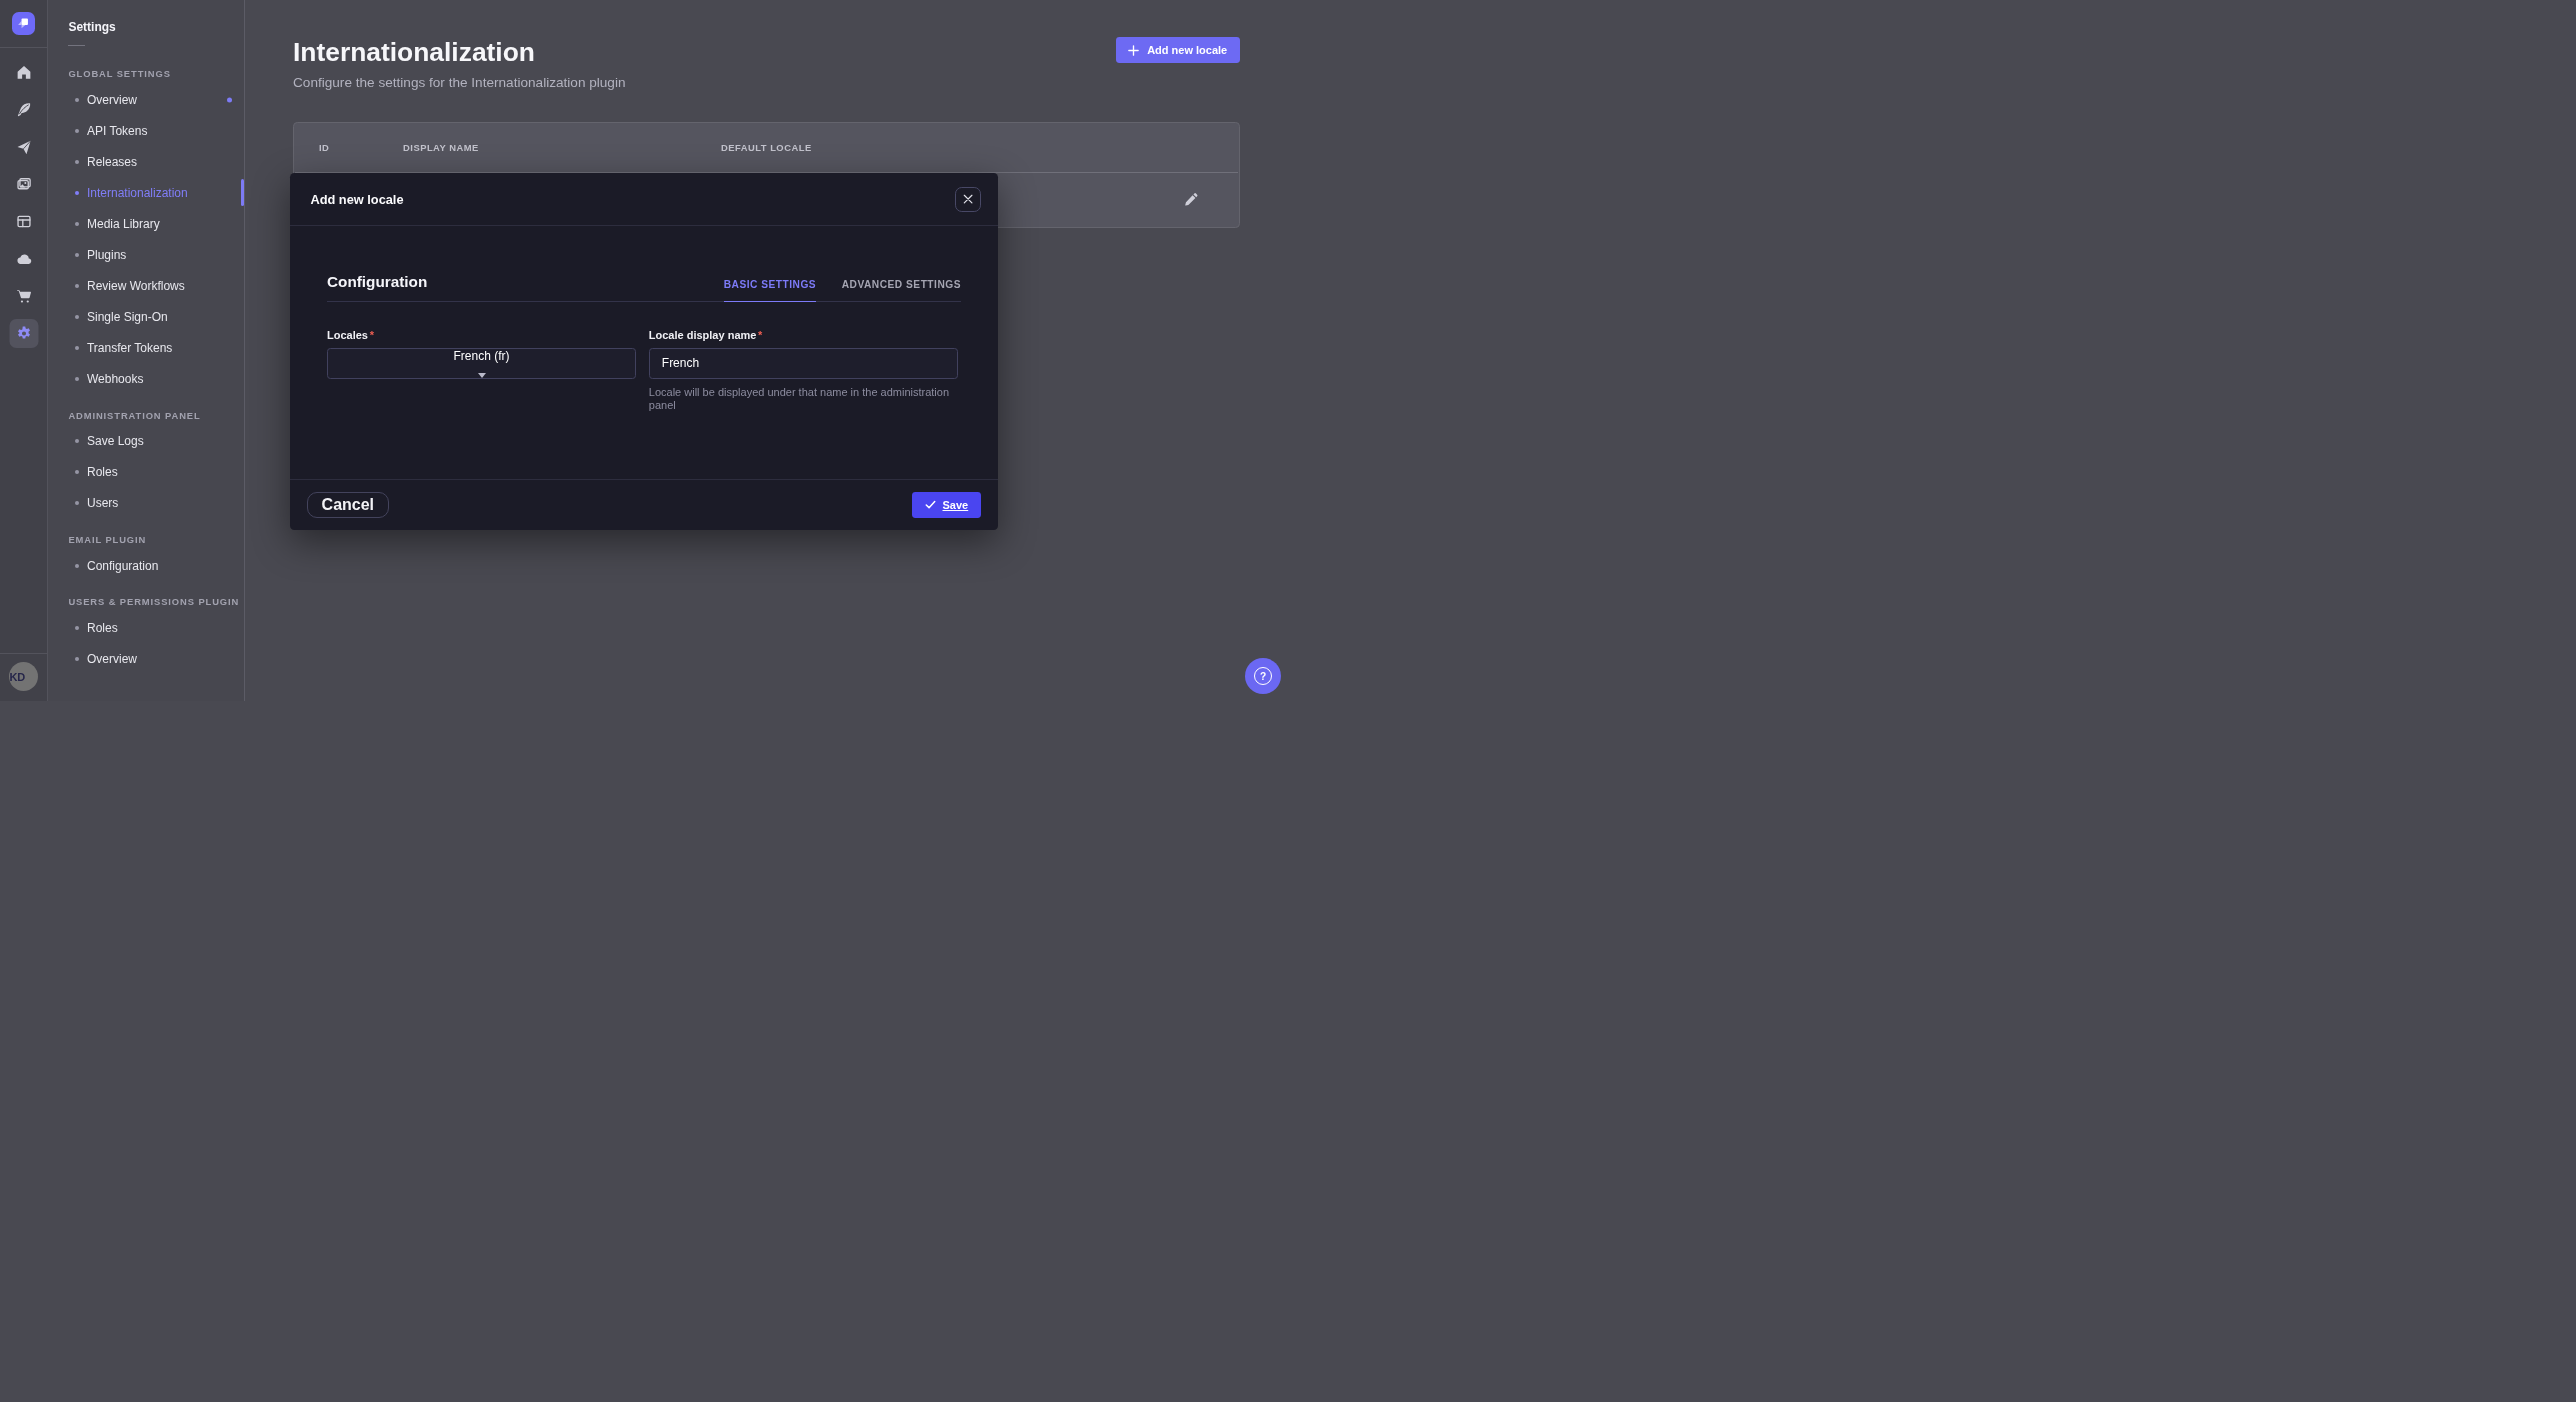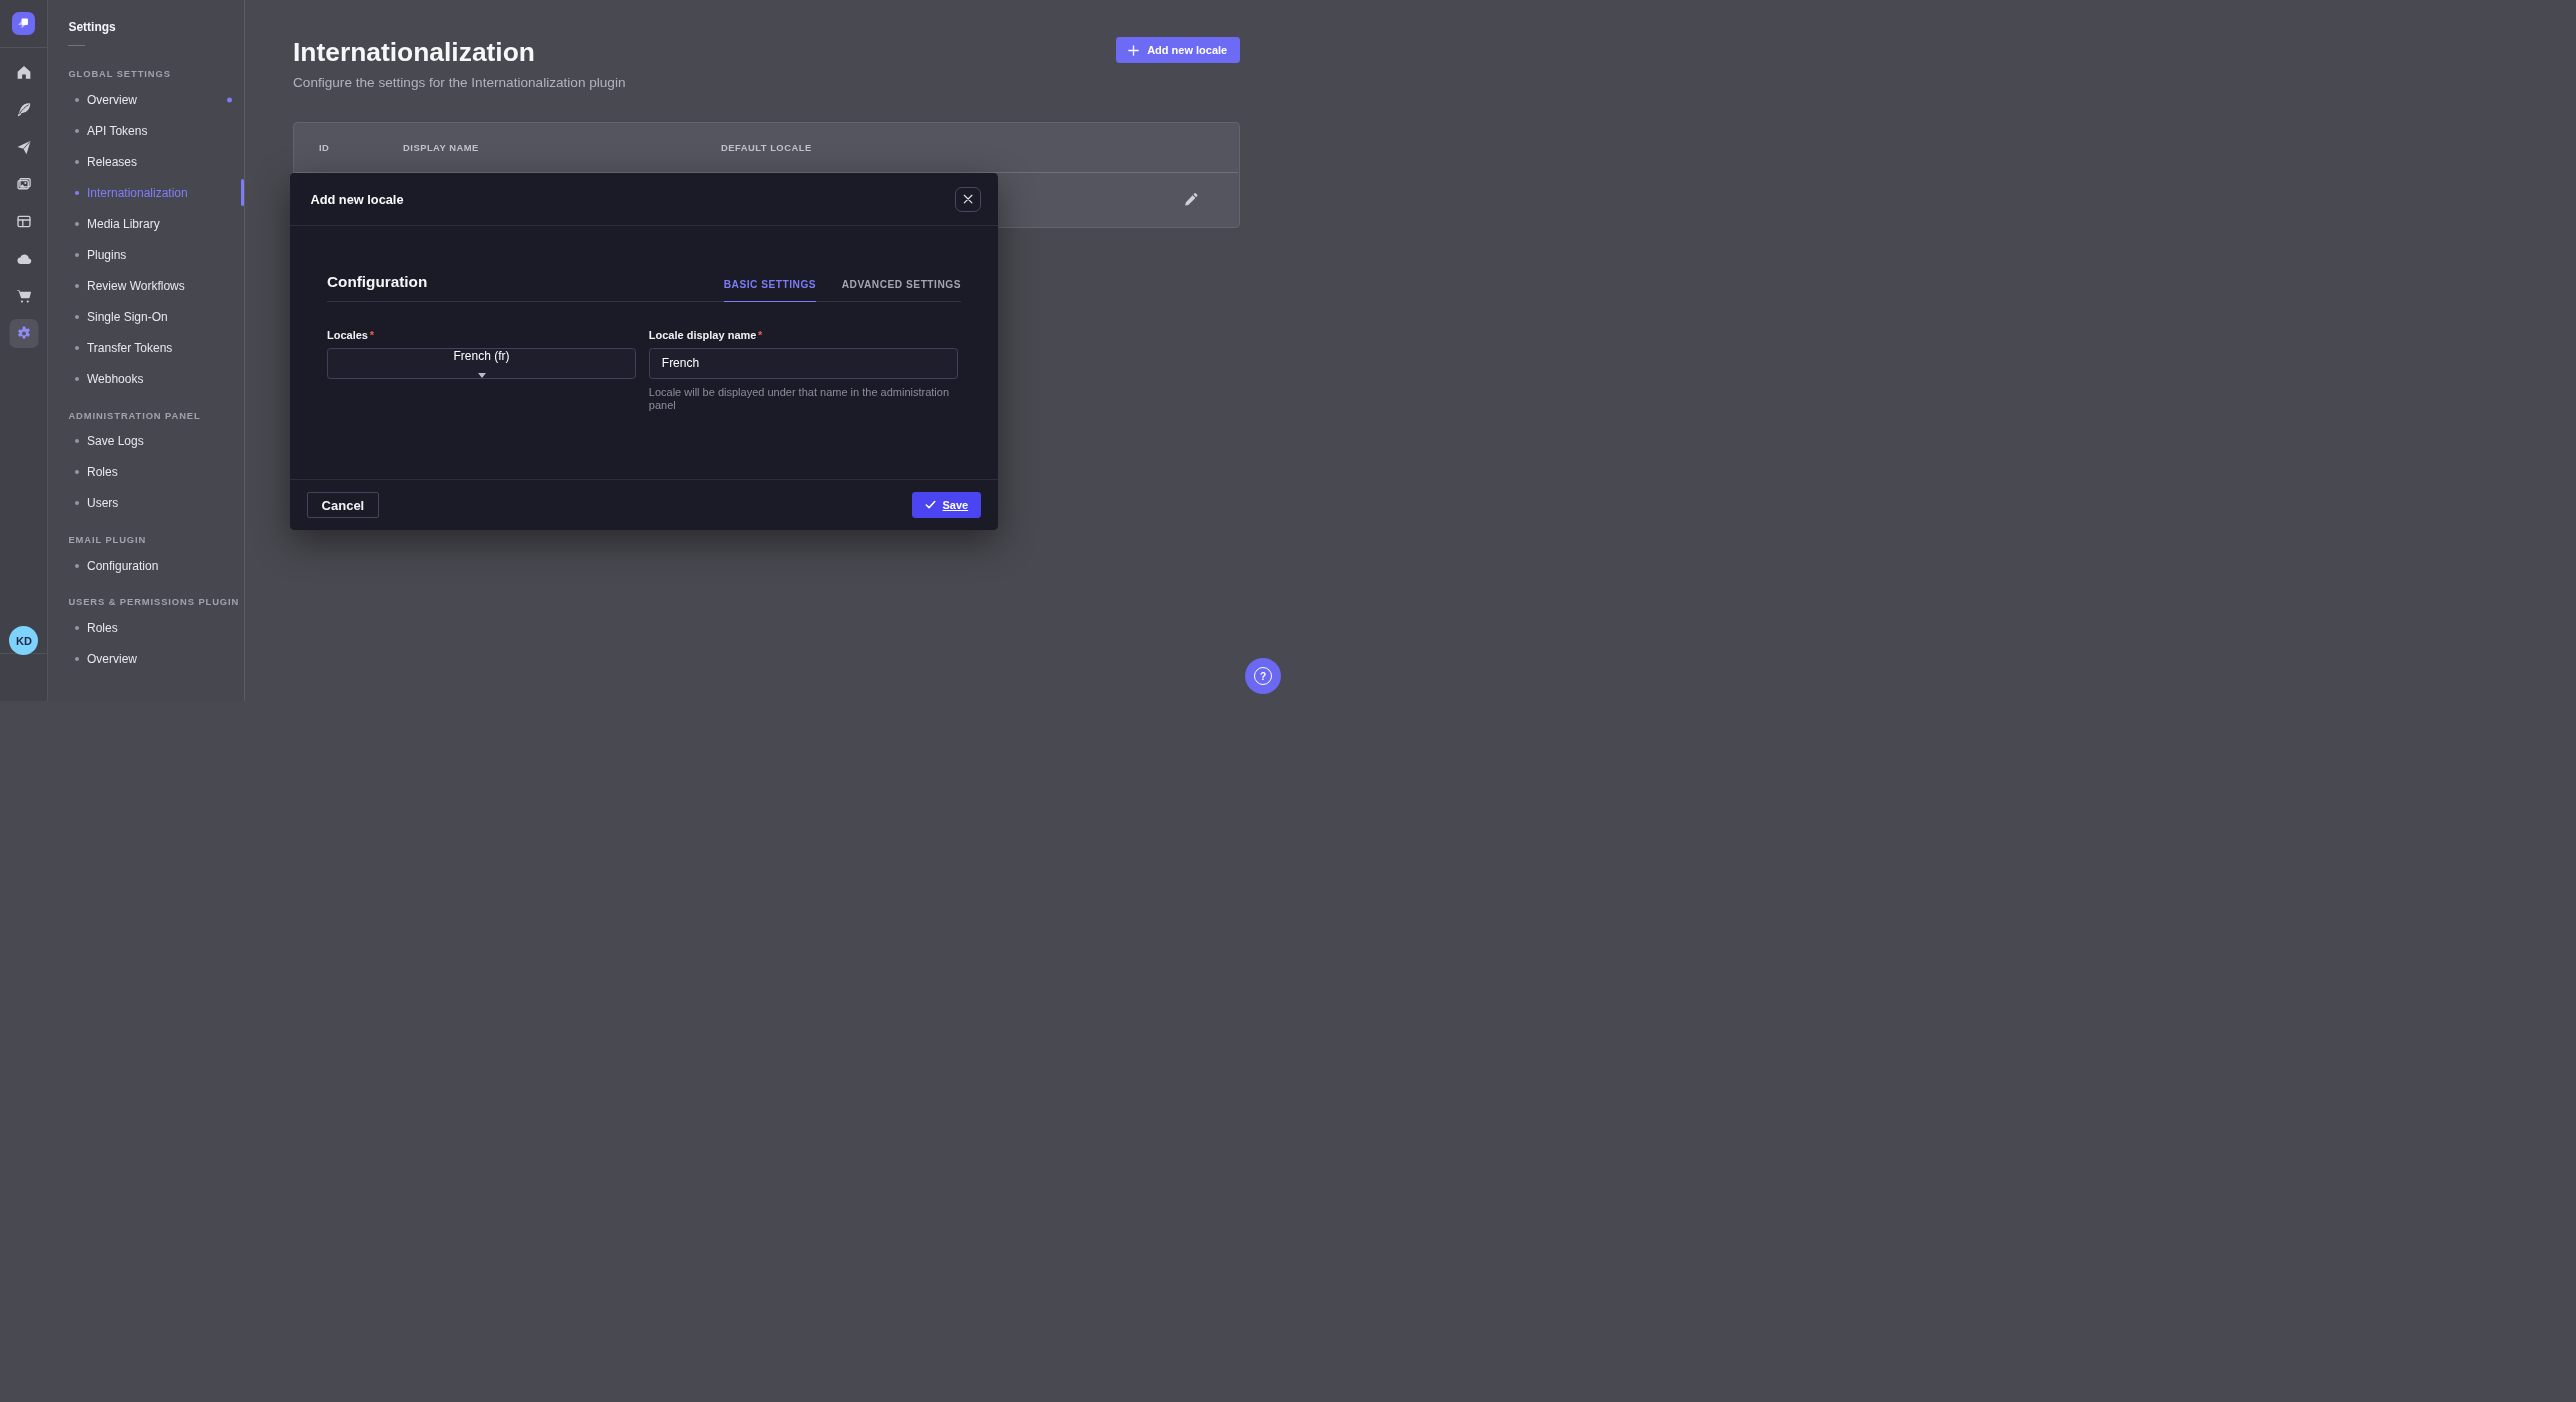--- a/index.html
+++ b/index.html
@@ -12,23 +12,23 @@
   .rail { position:relative; width:48px; height:100%; background:#414149;
     border-right:0.9px solid #53535c; flex:0 0 48px; }
   .rail-logo-section { height:48px; border-bottom:0.9px solid #53535c; }
   .logo { position:absolute; left:12px; top:12px; width:23px; height:23px;
     border-radius:6.8px; background:#6e6af8; display:flex; align-items:center; justify-content:center; }
   .rail-btn { position:absolute; left:50%; transform:translateX(-50%); width:19px; height:19px;
     display:flex; align-items:center; justify-content:center; cursor:pointer; }
   .rail-btn svg { width:17px; height:17px; }
   .rail-btn.boxed { width:29px; height:29px; background:#53535e; border-radius:6.8px; }
   .rail-divider { position:absolute; left:0; top:653px; width:100%; height:0.9px; background:#53535c; }
-  .avatar { position:absolute; left:9.4px; top:626px; width:29px; height:29px; border-radius:50%;
-    background:#7dd3fc; color:#26264a; font-size:11px; font-weight:700;
-    display:flex; align-items:center; justify-content:center; cursor:pointer; }
+  .avatar { position:absolute; left:9.4px; top:662px; width:29px; height:29px; border-radius:50%;
+    background:#737373; color:#26264a; font-size:11px; font-weight:700;
+    display:flex; align-items:center; cursor:pointer; }
 
   
   .sidebar { position:relative; width:197px; flex:0 0 197px; height:100%;
     background:#47474f; border-right:0.9px solid #5c5c66; }
   .sidebar-title { margin:20.4px 0 0 20.4px; font-size:12px; font-weight:700; color:#f5f5fa; }
   .sidebar-title-divider { margin:11px 0 0 20.4px; width:17px; height:0.9px; background:#73737e; }
   .section-header { margin:15.3px 0 5.1px 20.4px; font-size:9.4px; font-weight:700;
     letter-spacing:0.9px; color:#a2a2af; }
   .section-header.first { margin-top:22px; }
   .nav-item { position:relative; height:31px; display:flex; align-items:center;
@@ -85,22 +85,22 @@
   .select-box, .text-input { width:100%; height:31px; background:#1e1e2c;
     border:0.9px solid #41415e; border-radius:3.4px; color:#fff; font-size:12px;
     display:flex; align-items:center; padding:0 12px; font-family:inherit;flex-direction:column; }
   .select-box { justify-content:space-between; cursor:pointer; }
   .caret { width:0; height:0; border-left:4.3px solid transparent;
     border-right:4.3px solid transparent; border-top:5.1px solid #b9b9c9; }
   .hint { margin-top:6.8px; font-size:11px; line-height:13.6px; color:#8c8c9f; max-width:309px; }
   .mfoot { position:absolute; left:0; bottom:0; width:100%; height:51px;
     border-top:0.9px solid #2d2d3e; display:flex; align-items:center;
     justify-content:space-between; padding:0 17px; }
-  .cancel-btn { height:25.6px; padding:0 13.6px; border-radius:2px; background:transparent;
-    border:0.9px solid #43435c; color:#f2f2f6; font-size:13px; font-weight:600;
+  .cancel-btn { height:25.6px; padding:0 13.6px; border-radius:10px; background:transparent;
+    border:0.9px solid #43435c; color:#f2f2f6; font-size:16px; font-weight:600;
     cursor:pointer; font-family:inherit; }
   .save-btn { height:25.6px; padding:0 12.8px; border-radius:3.4px; background:#4a45f0;
     border:none; color:#fff; font-size:11px; font-weight:600; display:flex;
     align-items:center; gap:6.8px; cursor:pointer; font-family:inherit;text-decoration:underline; }
 
   
   .help-fab { position:absolute; left:1245px; top:658px; width:36px; height:36px;
     border-radius:50%; background:#6b68f2; border:none; display:flex;
     align-items:center; justify-content:center; cursor:pointer; }
   .help-glyph { width:18px; height:18px; border:1.7px solid #fff; border-radius:50%;

